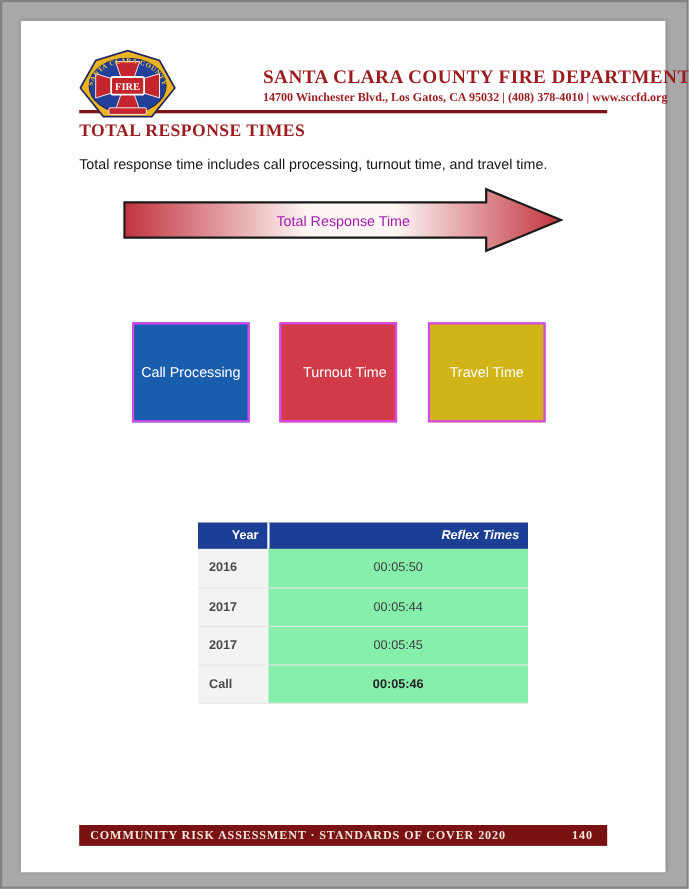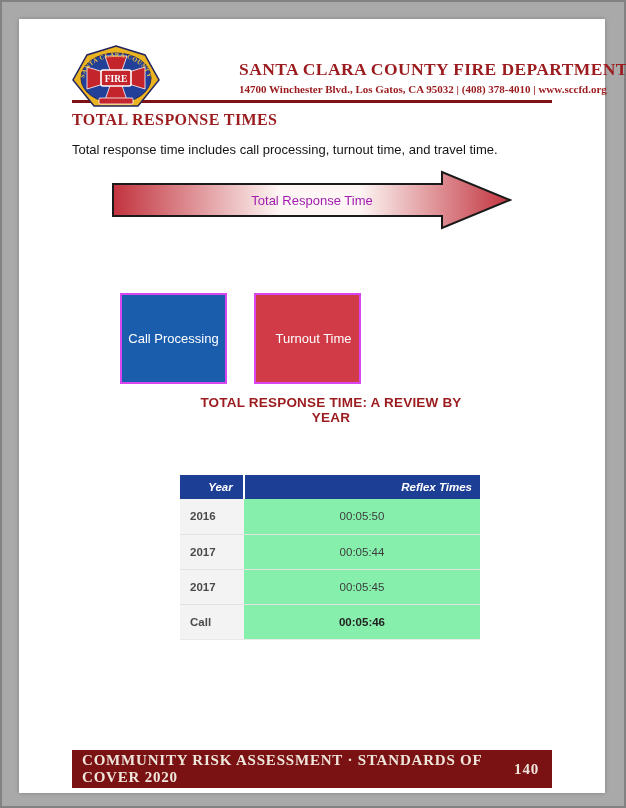--- a/index.html
+++ b/index.html
@@ -28,30 +28,30 @@
   .box-0 { left:101px; }
   .box-1 { left:235px; }
   .box-2 { left:370px; }
 
   
   .review-heading { position:absolute; left:161px; top:376px; width:302px; text-align:center; font-size:13.5px; font-weight:bold; color:var(--brand-red); letter-spacing:.2px; }
   .table-caption { position:absolute; left:163px; top:411px; width:300px; font-size:12.5px; font-weight:bold; line-height:1.2; color:#3a3a3a; }
 
   .rt-table { position:absolute; left:161px; top:456px; width:300px; border-collapse:collapse; font-size:11.5px; }
   .rt-table th { background:var(--table-header-blue); color:#ffffff; font-weight:bold; height:24px; padding:0 8px; }
-  .rt-table th.col-year { width:64px; text-align:center; padding-left:26px; border-right:2px solid #ffffff;font-style:italic; }
+  .rt-table th.col-year { width:64px; text-align:right; padding-left:26px; border-right:2px solid #ffffff; }
   .rt-table th.col-time { text-align:right;font-style:italic; }
   .rt-table td { height:35px; border-bottom:1px solid #e3e3e3; padding:0 8px; vertical-align:middle;margin-top:30px; }
   .rt-table td.year { background:#f3f3f3; font-weight:bold; color:#4a4a4a; padding-left:10px; }
   .rt-table td.time { background:#86efac; text-align:center; color:#3c3c3c; }
   .rt-table tr.total td.time { font-weight:bold; color:#222222; }
   .rt-table tr:last-child td { border-bottom:1px solid #e9e9e9; }
 
   
-  .footer-bar { position:absolute; left:53px; top:731px; width:480px; height:38px; background:var(--footer-bar); display:flex; align-items:center; justify-content:space-between; padding:0 13px 0 10px; font-family:"Liberation Serif", serif; font-size:15px; font-weight:bold; letter-spacing:.8px; color:#efe6db; }
+  .footer-bar { position:absolute; left:53px; top:731px; width:480px; height:19px; background:var(--footer-bar); display:flex; align-items:center; justify-content:space-between; padding:0 13px 0 10px; font-family:"Liberation Serif", serif; font-size:11px; font-weight:bold; letter-spacing:.8px; color:#efe6db; }
 </style>
 </head>
 <body>
 
 <div class="frame">
   <div class="page">
 
     <div class="header-rule"></div>
 
     <svg class="logo" viewBox="0 0 88 64">
@@ -100,22 +100,24 @@
       </svg>
       <div class="arrow-label">Total Response Time</div>
     </div>
 
     <div class="step-box box-0" style="background-color: rgb(26, 93, 173);">
       <span>Call Processing</span>
     </div>
     <div class="step-box box-1" style="background-color: rgb(208, 59, 71); padding-left: 12px;">
       <span>Turnout Time</span>
     </div>
+    <div class="step-box box-2" style="background-color: rgb(209, 181, 23);">
+      <span>Travel Time</span>
+    </div>
 
-    <div class="review-heading">TOTAL RESPONSE TIME: A REVIEW BY YEAR</div>
 
     <table class="rt-table">
       <thead>
         <tr>
           <th class="col-year">Year</th>
           <th class="col-time">Reflex Times</th>
         </tr>
       </thead>
       <tbody>
         <tr>

